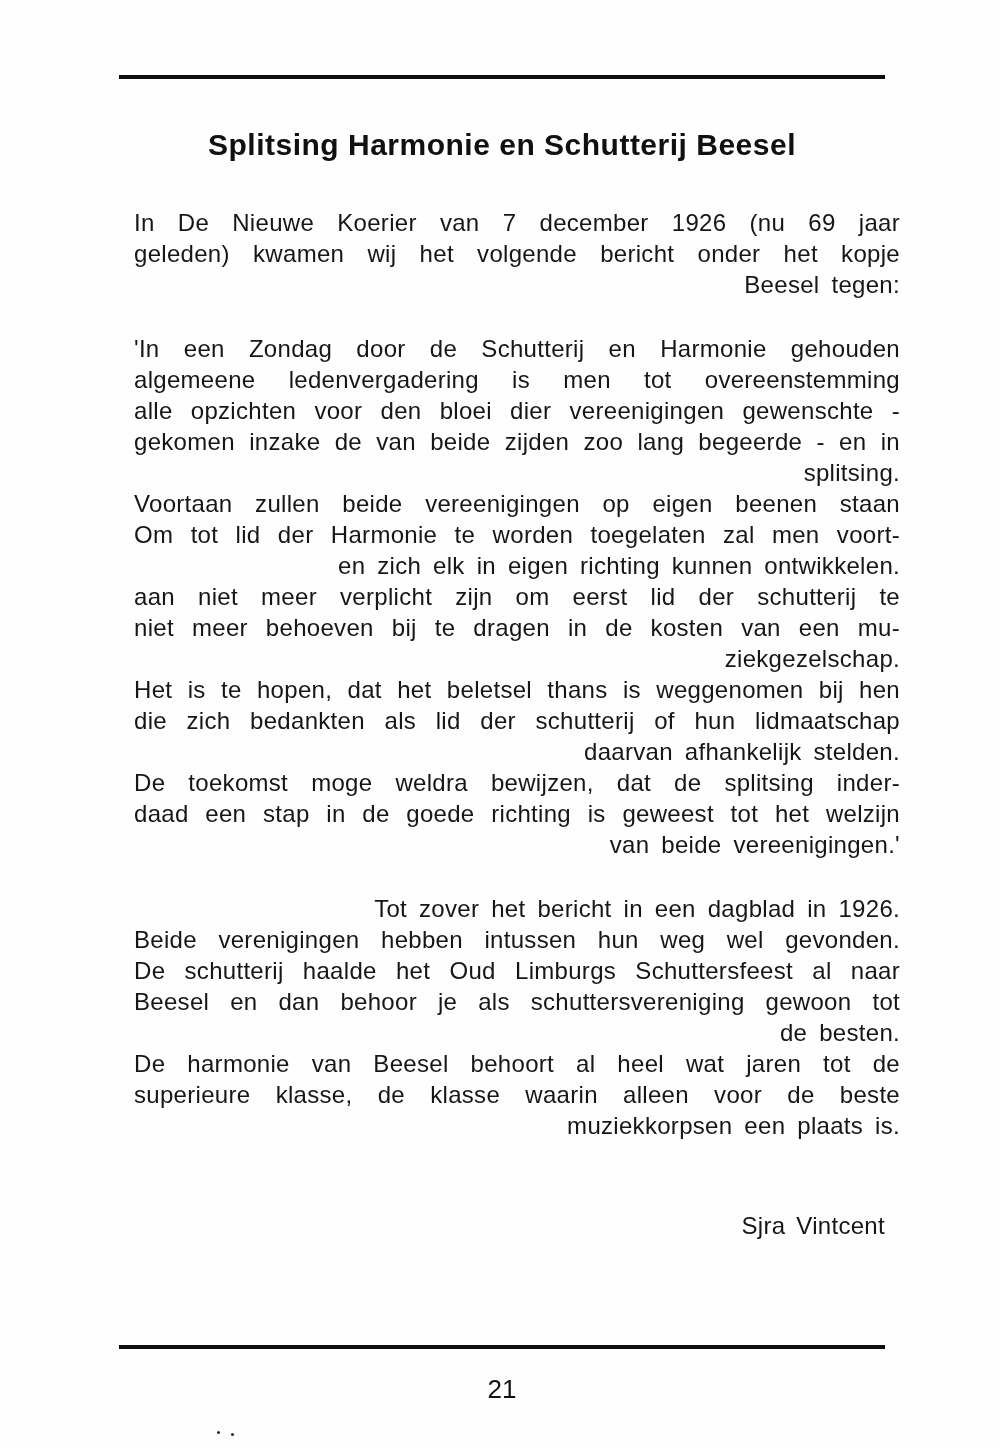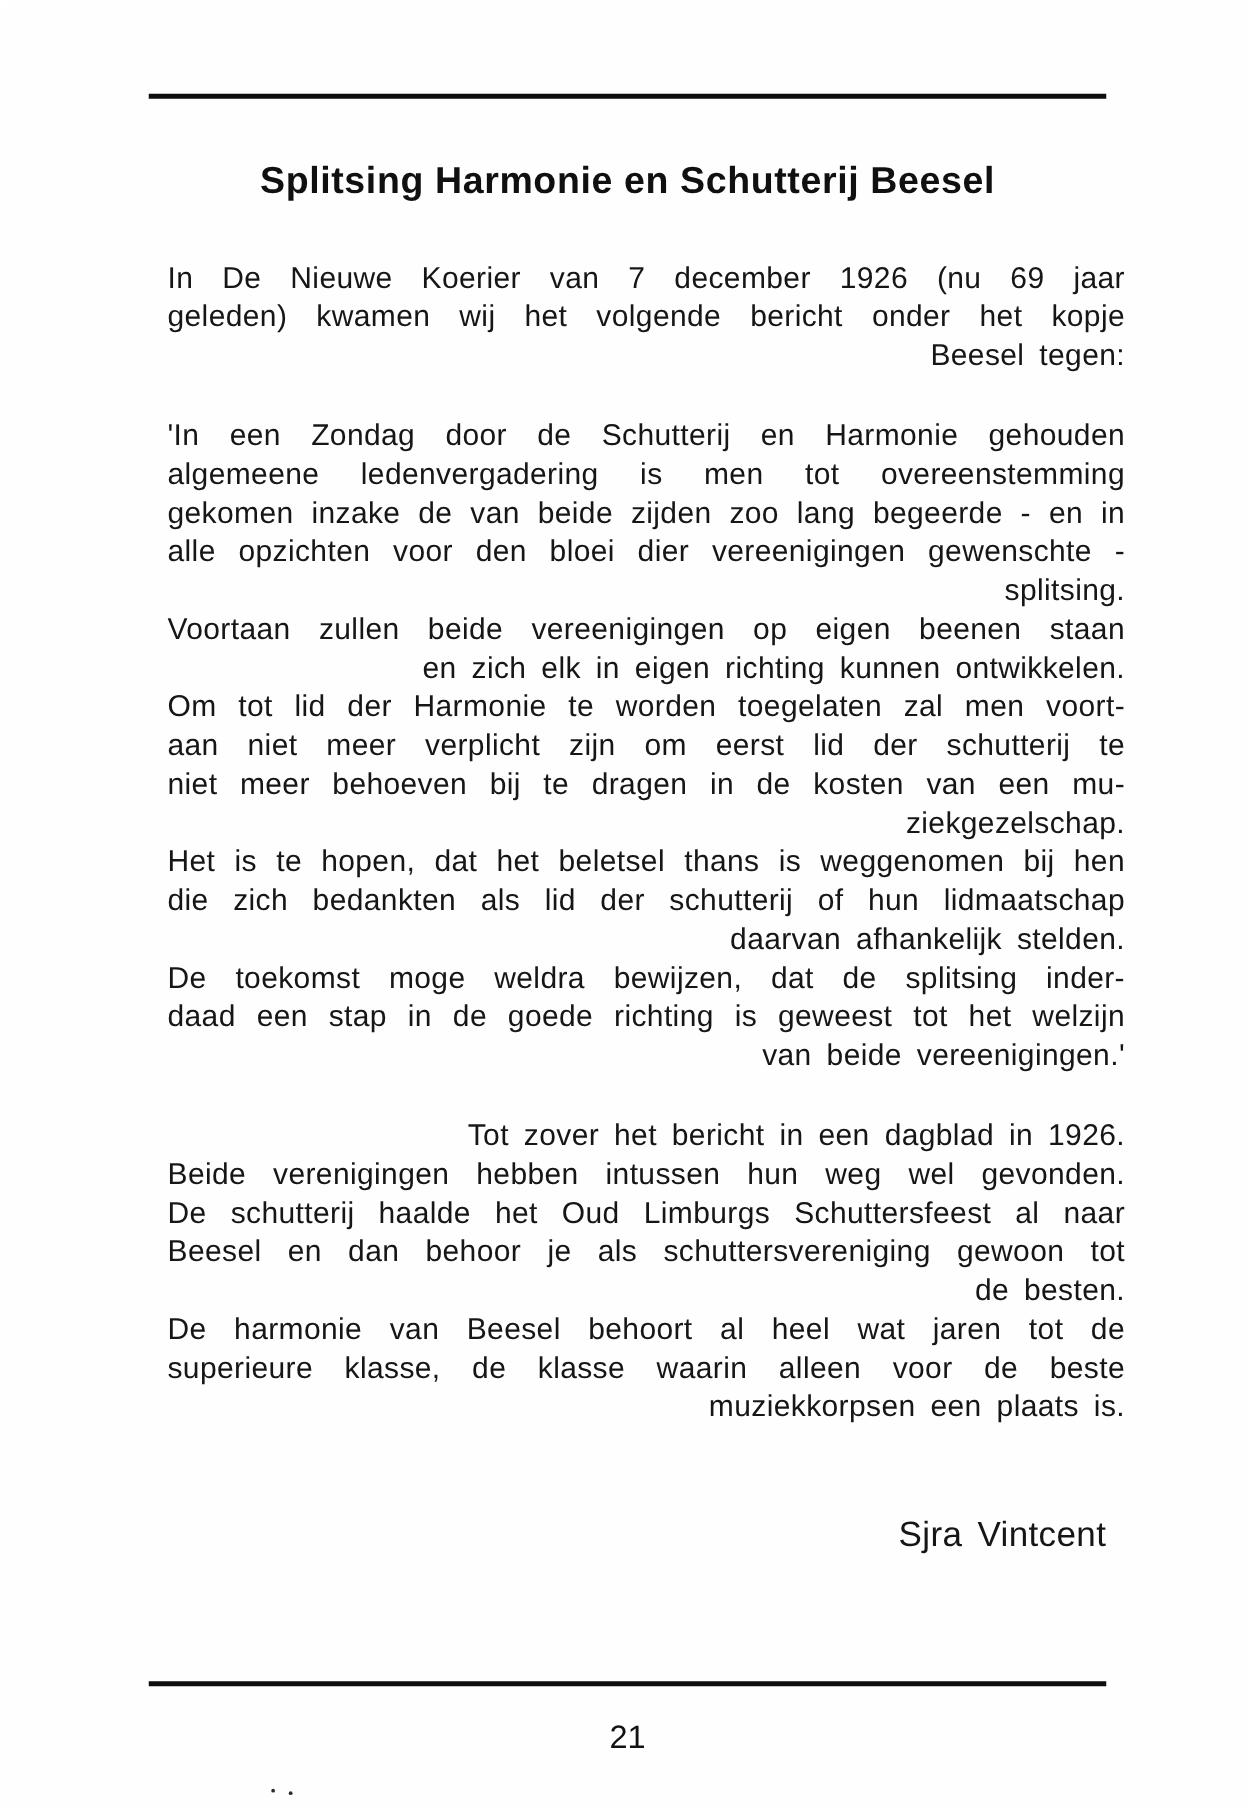--- a/index.html
+++ b/index.html
@@ -60,21 +60,21 @@
   .line.last {
     text-align: right;
     word-spacing: 5px;
   }
   .signature {
     position: absolute;
     left: 119px;
     width: 766px;
     top: 1212px;
     text-align: right;
-    font-size: 28px;
+    font-size: 24px;
     letter-spacing: 0.3px;
     word-spacing: 4px;
   }
   .page-number {
     position: absolute;
     left: 119px;
     width: 766px;
     top: 1374px;
     text-align: center;
     font-size: 26px;
@@ -99,26 +99,26 @@
 
   <div class="content" id="paragraphs">
       <div class="para">
         <div class="line j">In De Nieuwe Koerier van 7 december 1926 (nu 69 jaar</div>
         <div class="line j">geleden) kwamen wij het volgende bericht onder het kopje</div>
         <div class="line last">Beesel tegen:</div>
       </div>
       <div class="para">
         <div class="line j">'In een Zondag door de Schutterij en Harmonie gehouden</div>
         <div class="line j">algemeene ledenvergadering is men tot overeenstemming</div>
+        <div class="line j">alle opzichten voor den bloei dier vereenigingen gewenschte -</div>
         <div class="line j">gekomen inzake de van beide zijden zoo lang begeerde - en in</div>
-        <div class="line j">alle opzichten voor den bloei dier vereenigingen gewenschte -</div>
         <div class="line last">splitsing.</div>
         <div class="line j">Voortaan zullen beide vereenigingen op eigen beenen staan</div>
+        <div class="line j">Om tot lid der Harmonie te worden toegelaten zal men voort-</div>
         <div class="line last">en zich elk in eigen richting kunnen ontwikkelen.</div>
-        <div class="line j">Om tot lid der Harmonie te worden toegelaten zal men voort-</div>
         <div class="line j">aan niet meer verplicht zijn om eerst lid der schutterij te</div>
         <div class="line j">niet meer behoeven bij te dragen in de kosten van een mu-</div>
         <div class="line last">ziekgezelschap.</div>
         <div class="line j">Het is te hopen, dat het beletsel thans is weggenomen bij hen</div>
         <div class="line j">die zich bedankten als lid der schutterij of hun lidmaatschap</div>
         <div class="line last">daarvan afhankelijk stelden.</div>
         <div class="line j">De toekomst moge weldra bewijzen, dat de splitsing inder-</div>
         <div class="line j">daad een stap in de goede richting is geweest tot het welzijn</div>
         <div class="line last">van beide vereenigingen.'</div>
       </div>

